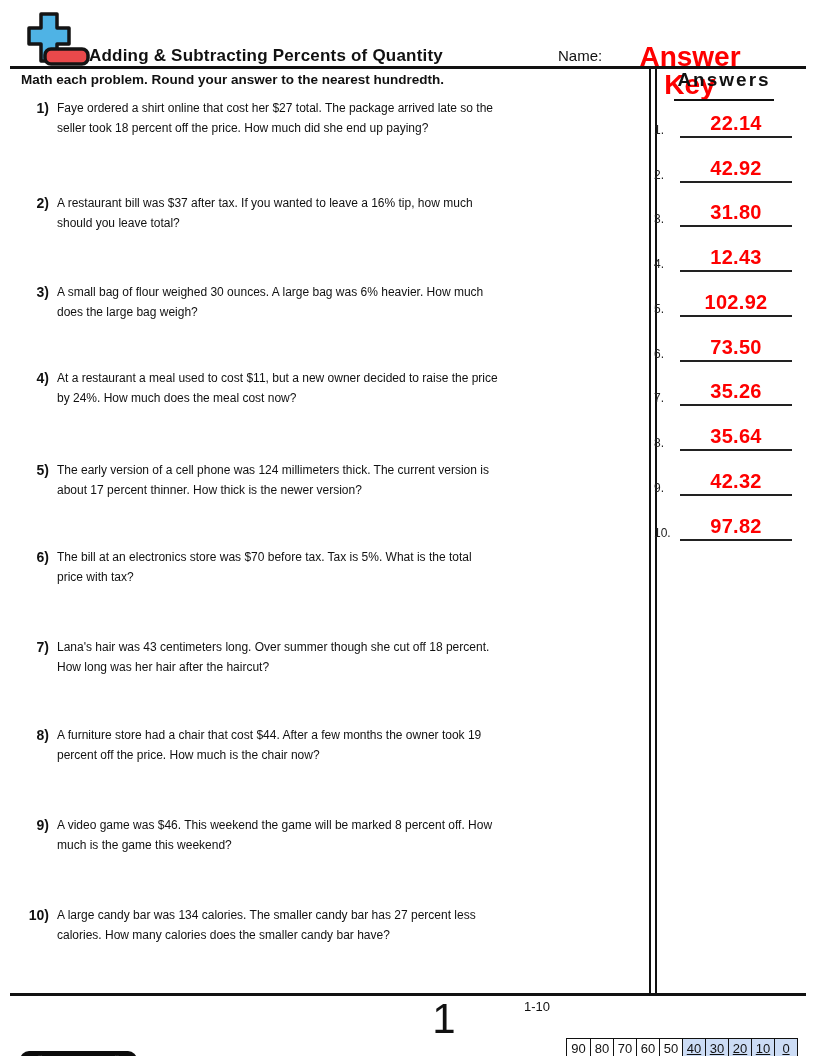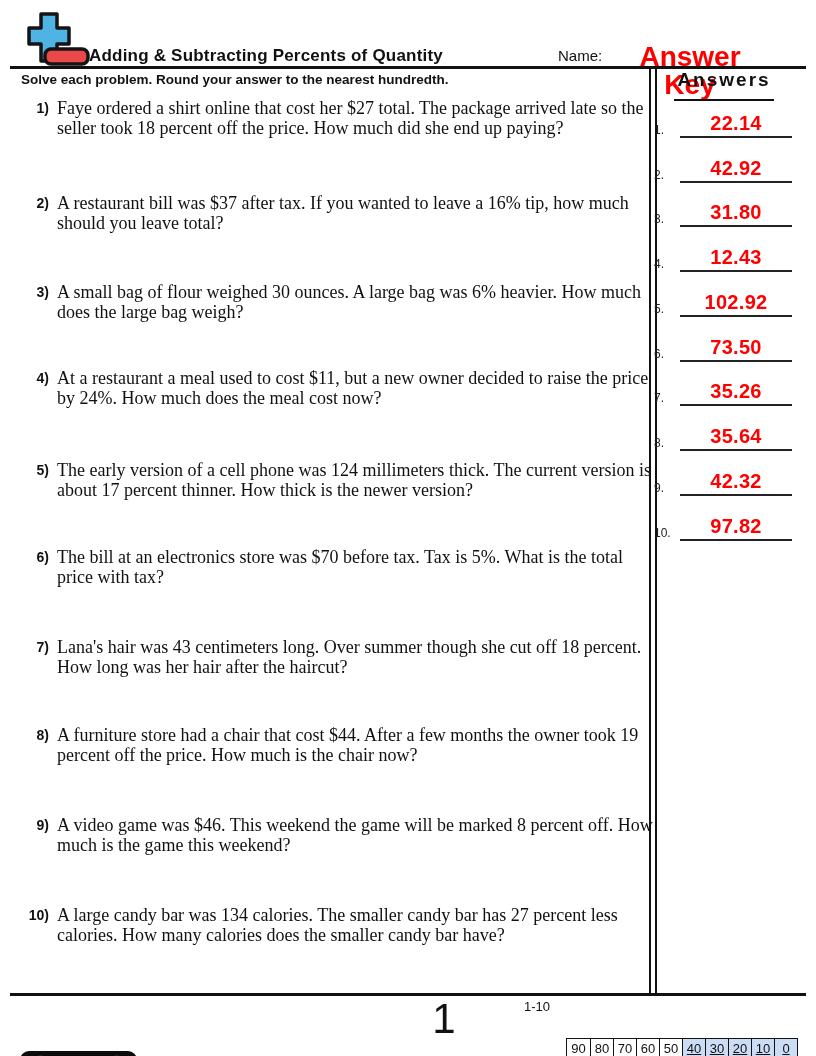--- a/index.html
+++ b/index.html
@@ -28,21 +28,21 @@
   .v-divider {
     position:absolute; left:649px; top:66px; height:928px; width:8px;
     border-left:2px solid #111; border-right:2px solid #111;
   }
 
   
   .problems { position:absolute; left:0; top:0; width:648px; height:994px; }
   .problem { position:absolute; left:0; width:648px; }
   .pnum { position:absolute; left:20px; width:29px; text-align:right;
           font-size:14px; font-weight:700; line-height:19.5px; }
-  .ptext { position:absolute; left:57px; font-size:18px; line-height:19.5px; white-space:pre;font-family:Liberation Serif, serif; }
+  .ptext { position:absolute; left:57px; font-size:12px; line-height:19.5px; white-space:pre; }
 
   
   .answers-heading { position:absolute; left:654px; top:69px; width:140px; text-align:center; }
   .answers-heading span {
     display:inline-block; font-size:19px; font-weight:700; letter-spacing:2px;
     border-bottom:2.5px solid #111; padding:0 3px 8px 3px;
   }
   .answer-rows { position:absolute; left:654px; top:93px; width:138px; }
   .answer-row { height:44.75px; display:flex; align-items:flex-end; }
   .anum { width:26px; font-size:12px; color:#222; line-height:1; padding-bottom:2px; }
@@ -83,21 +83,21 @@
 <div class="page">
 
   <svg class="logo" viewBox="0 0 70 56" aria-hidden="true">
     <path id="logo-plus" d="M21,3 H37 V17 H49 V33 H37 V50 H21 V33 H9 V17 H21 Z" fill="#4fb3e5" stroke="#141414" stroke-width="3.5" stroke-linejoin="round"></path>
     <rect id="logo-minus" x="25" y="38" width="43" height="15" rx="6" fill="#e9494b" stroke="#141414" stroke-width="3.5"></rect>
   </svg>
   <div class="title">Adding &amp; Subtracting Percents of Quantity</div>
   <div class="name-label">Name:</div>
   <div class="name-value">Answer Key</div>
   <div class="header-rule"></div>
-  <div class="instructions">Solve each problem. Round your answer to the nearest hundredth.</div>
+  <div class="instructions">Math each problem. Round your answer to the nearest hundredth.</div>
 
   <div class="v-divider"></div>
 
   <section class="problems">
   <div class="problem" style="top: 99px;">
     <div class="pnum">1)</div>
     <div class="ptext">Faye ordered a shirt online that cost her $27 total. The package arrived late so the
 seller took 18 percent off the price. How much did she end up paying?</div>
   </div>
 

